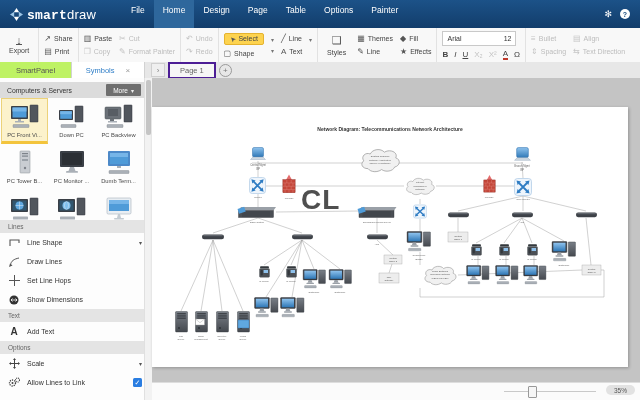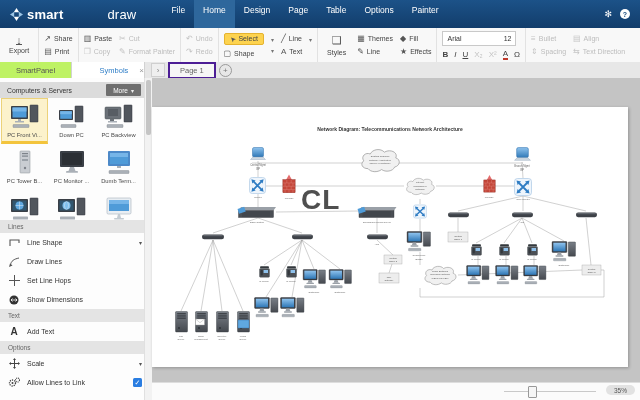--- a/index.html
+++ b/index.html
@@ -2,22 +2,22 @@
 <html><head>
 <meta charset="utf-8">
 <style>
   html,body{margin:0;padding:0;}
   body{width:640px;height:400px;overflow:hidden;position:relative;
        font-family:"Liberation Sans",sans-serif;background:#fff;-webkit-font-smoothing:antialiased;}
   
   .menubar{position:absolute;left:0;top:0;width:640px;height:28px;
            background:linear-gradient(#1c5288,#123d6b);display:flex;align-items:center;color:#fff;}
   .logo{display:flex;align-items:center;gap:4px;margin-left:10px;margin-right:26px;cursor:pointer;}
-  .logo .lb{font-weight:bold;font-size:13px;letter-spacing:.2px;}
-  .logo .ll{font-weight:300;font-size:13px;letter-spacing:.2px;margin-left:44px;}
+  .logo .lb{font-weight:bold;font-size:13px;letter-spacing:.2px;font-family:Liberation Mono, monospace;}
+  .logo .ll{font-weight:300;font-size:13px;letter-spacing:.2px;}
   .menus{display:flex;height:36px;}
   .mitem{font-size:8.5px;line-height:28px;padding:0 9px;cursor:pointer;}
   .mitem.active{background:#2e679c;}
   .mright{margin-left:auto;display:flex;align-items:center;gap:8px;margin-right:10px;}
   .snow{font-size:9px;color:#fff;}
   .helpc{width:10px;height:10px;background:#fff;border-radius:50%;color:#164a7c;
          font-size:7px;font-weight:bold;display:flex;align-items:center;justify-content:center;}
   
   .toolbar{position:absolute;left:0;top:28px;width:640px;height:34px;background:#f8f8f8;
            border-bottom:1px solid #d9d9d9;display:flex;align-items:stretch;font-size:7px;color:#444;}
@@ -38,21 +38,21 @@
   .fmtrow{display:flex;align-items:center;gap:6px;}
   .fmtbtn{font-size:8px;color:#444;cursor:pointer;}
   .fmtbtn.b{font-weight:bold;} .fmtbtn.i{font-style:italic;} .fmtbtn.u{text-decoration:underline;}
   .fmtbtn.dis2{color:#c4c4c4;}
   .fcolor{border-bottom:2px solid #c0392b;line-height:8px;}
   
   .tabrow{position:absolute;left:0;top:62px;width:640px;height:16px;background:#e7e7e7;
           border-bottom:1px solid #d2d2d2;display:flex;align-items:stretch;font-size:7.5px;}
   .ptab{display:flex;align-items:center;justify-content:center;border-right:1px solid #d2d2d2;cursor:pointer;}
   .ptab.sp{width:71px;background:#bef264;color:#555;}
-  .ptab.sym{width:72px;background:#fff;color:#2f7ec7;gap:11px;justify-content:flex-end;}
+  .ptab.sym{width:72px;background:#fff;color:#2f7ec7;gap:11px;}
   .tclose{color:#999;font-size:8px;cursor:pointer;}
   .ctabs{display:flex;align-items:center;margin-left:6px;gap:3px;}
   .navbtn{width:12px;height:12px;border:1px solid #cfcfcf;background:#efefef;color:#888;
           display:flex;align-items:center;justify-content:center;font-size:8px;cursor:pointer;}
   .pagetab{height:13px;border:2px solid #4c1d95;background:#f6f6f6;color:#666;
            display:flex;align-items:center;padding:0 10px;cursor:pointer;}
   .addpage{width:11px;height:11px;border:1px solid #9a9a9a;border-radius:50%;color:#777;
            display:flex;align-items:center;justify-content:center;font-size:8px;cursor:pointer;}
   
   .sidepanel{position:absolute;left:0;top:78px;width:152px;height:322px;background:#fdfdfd;

